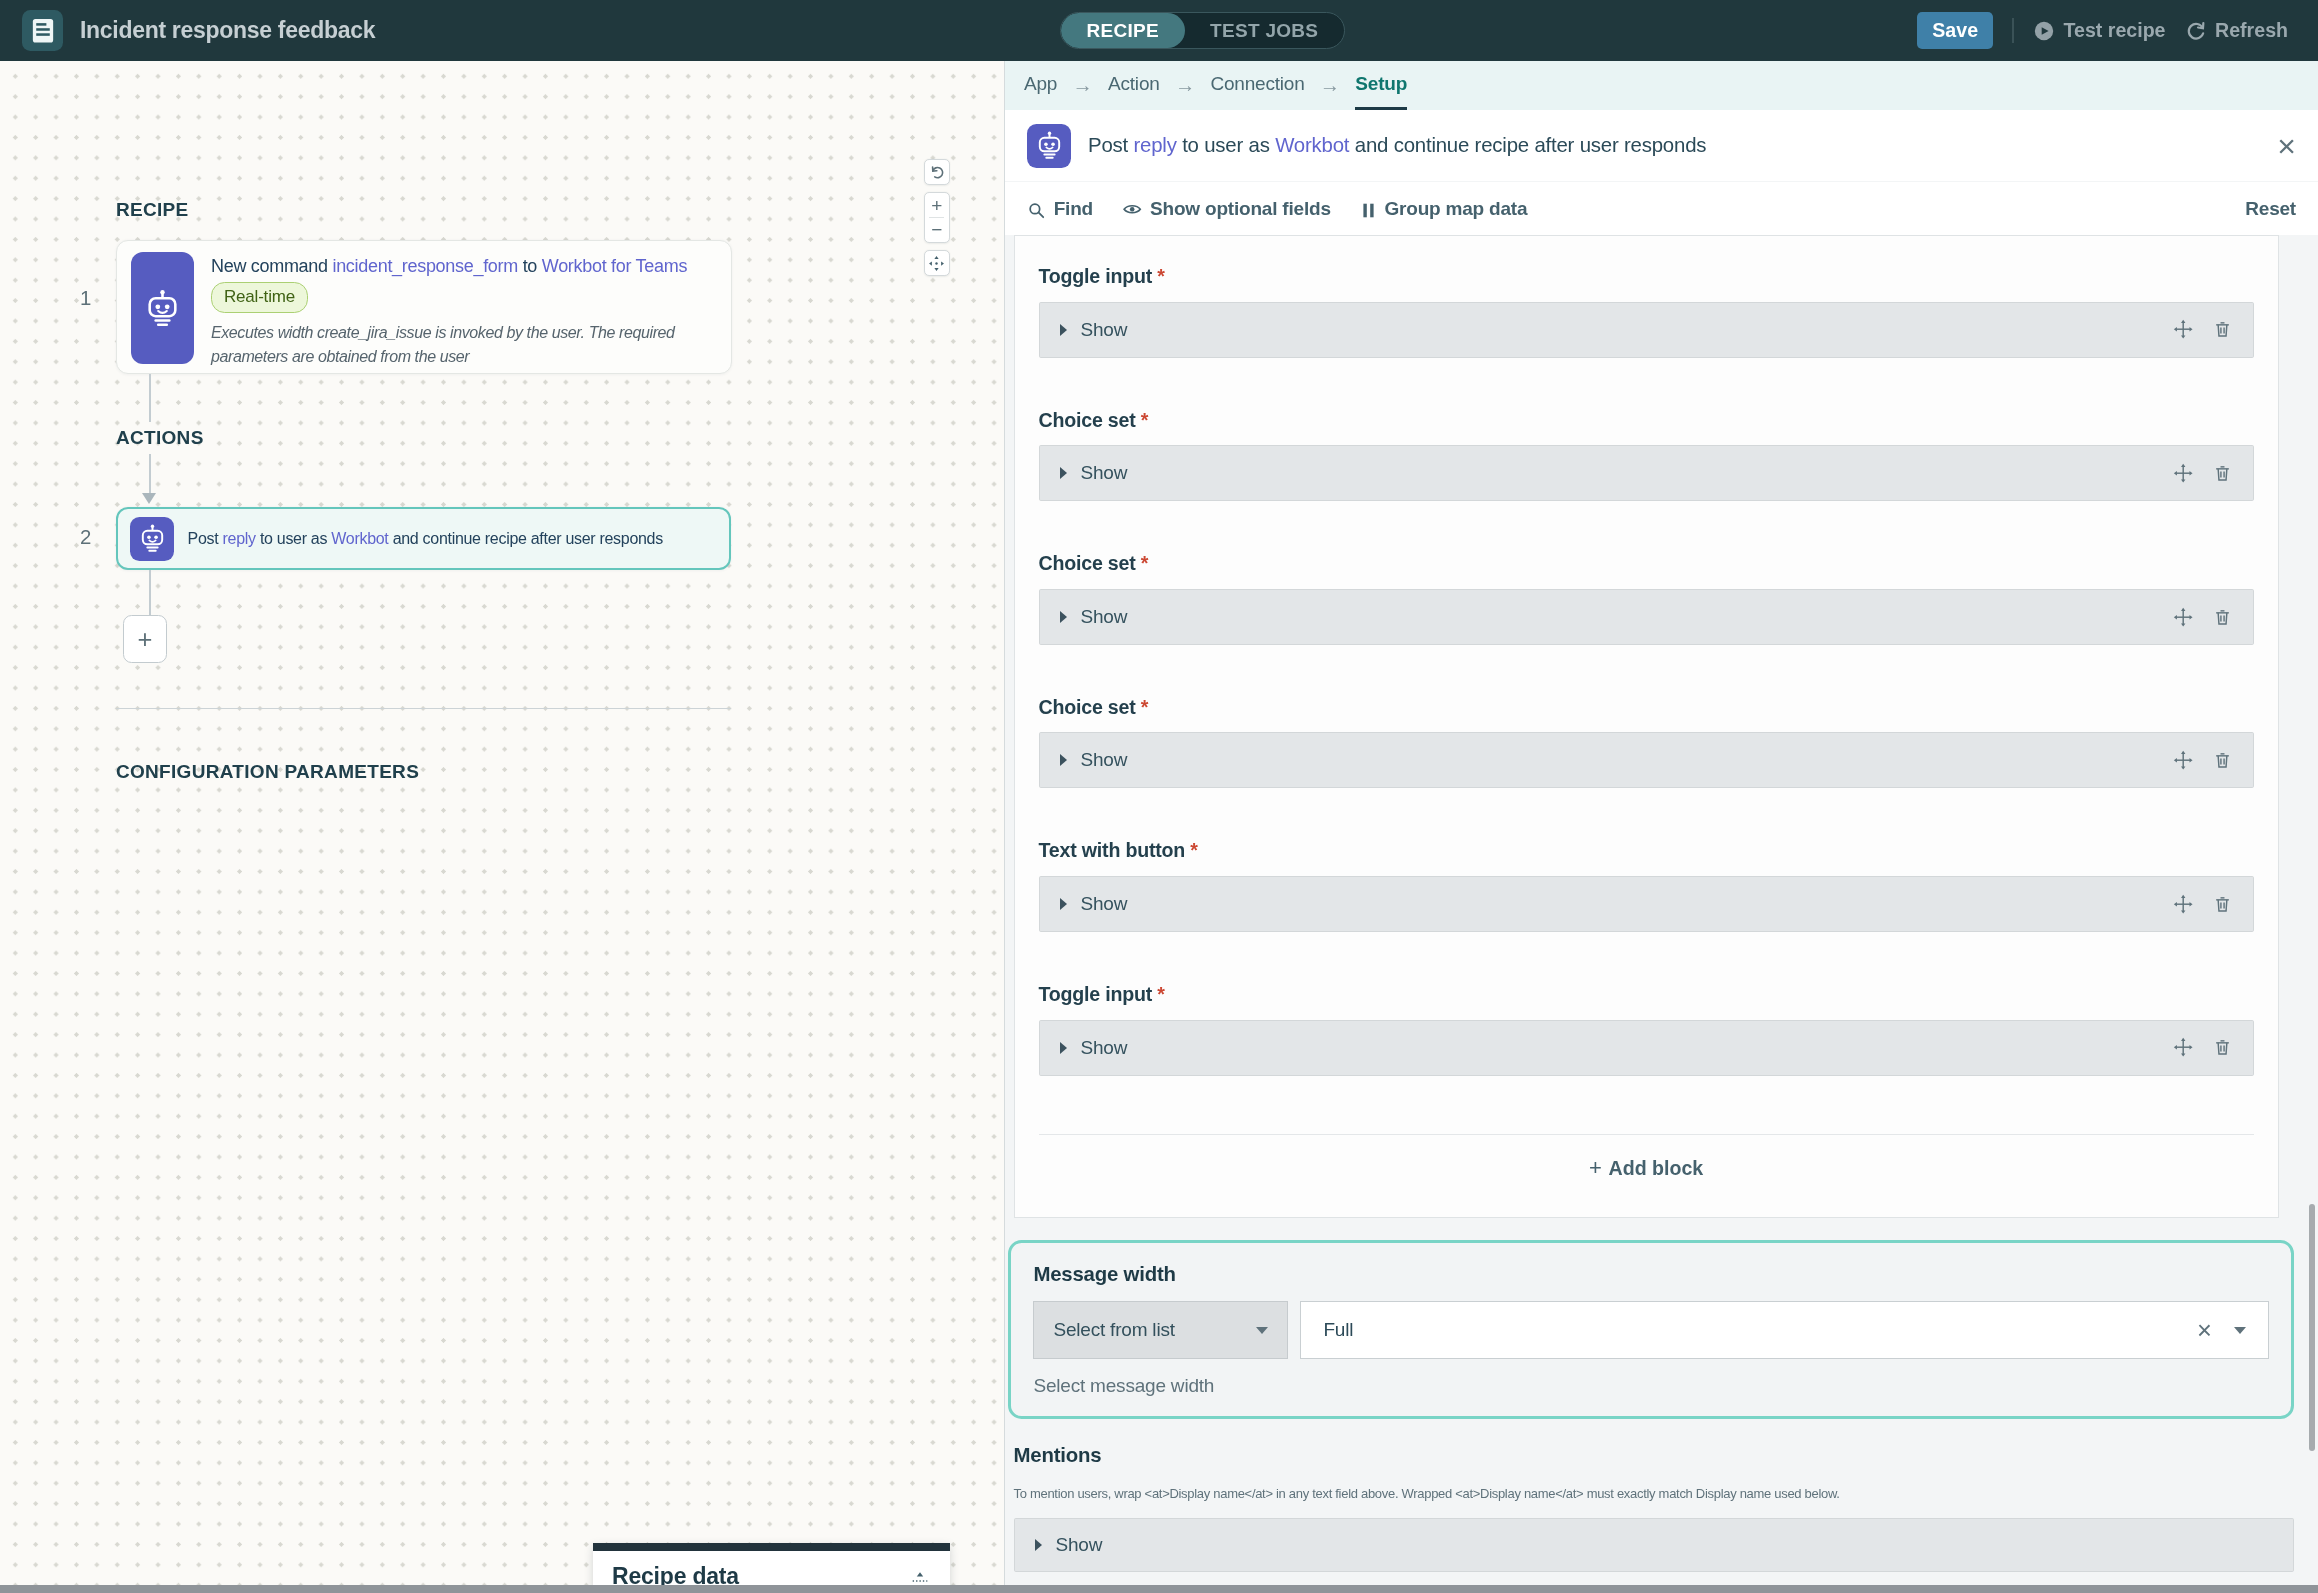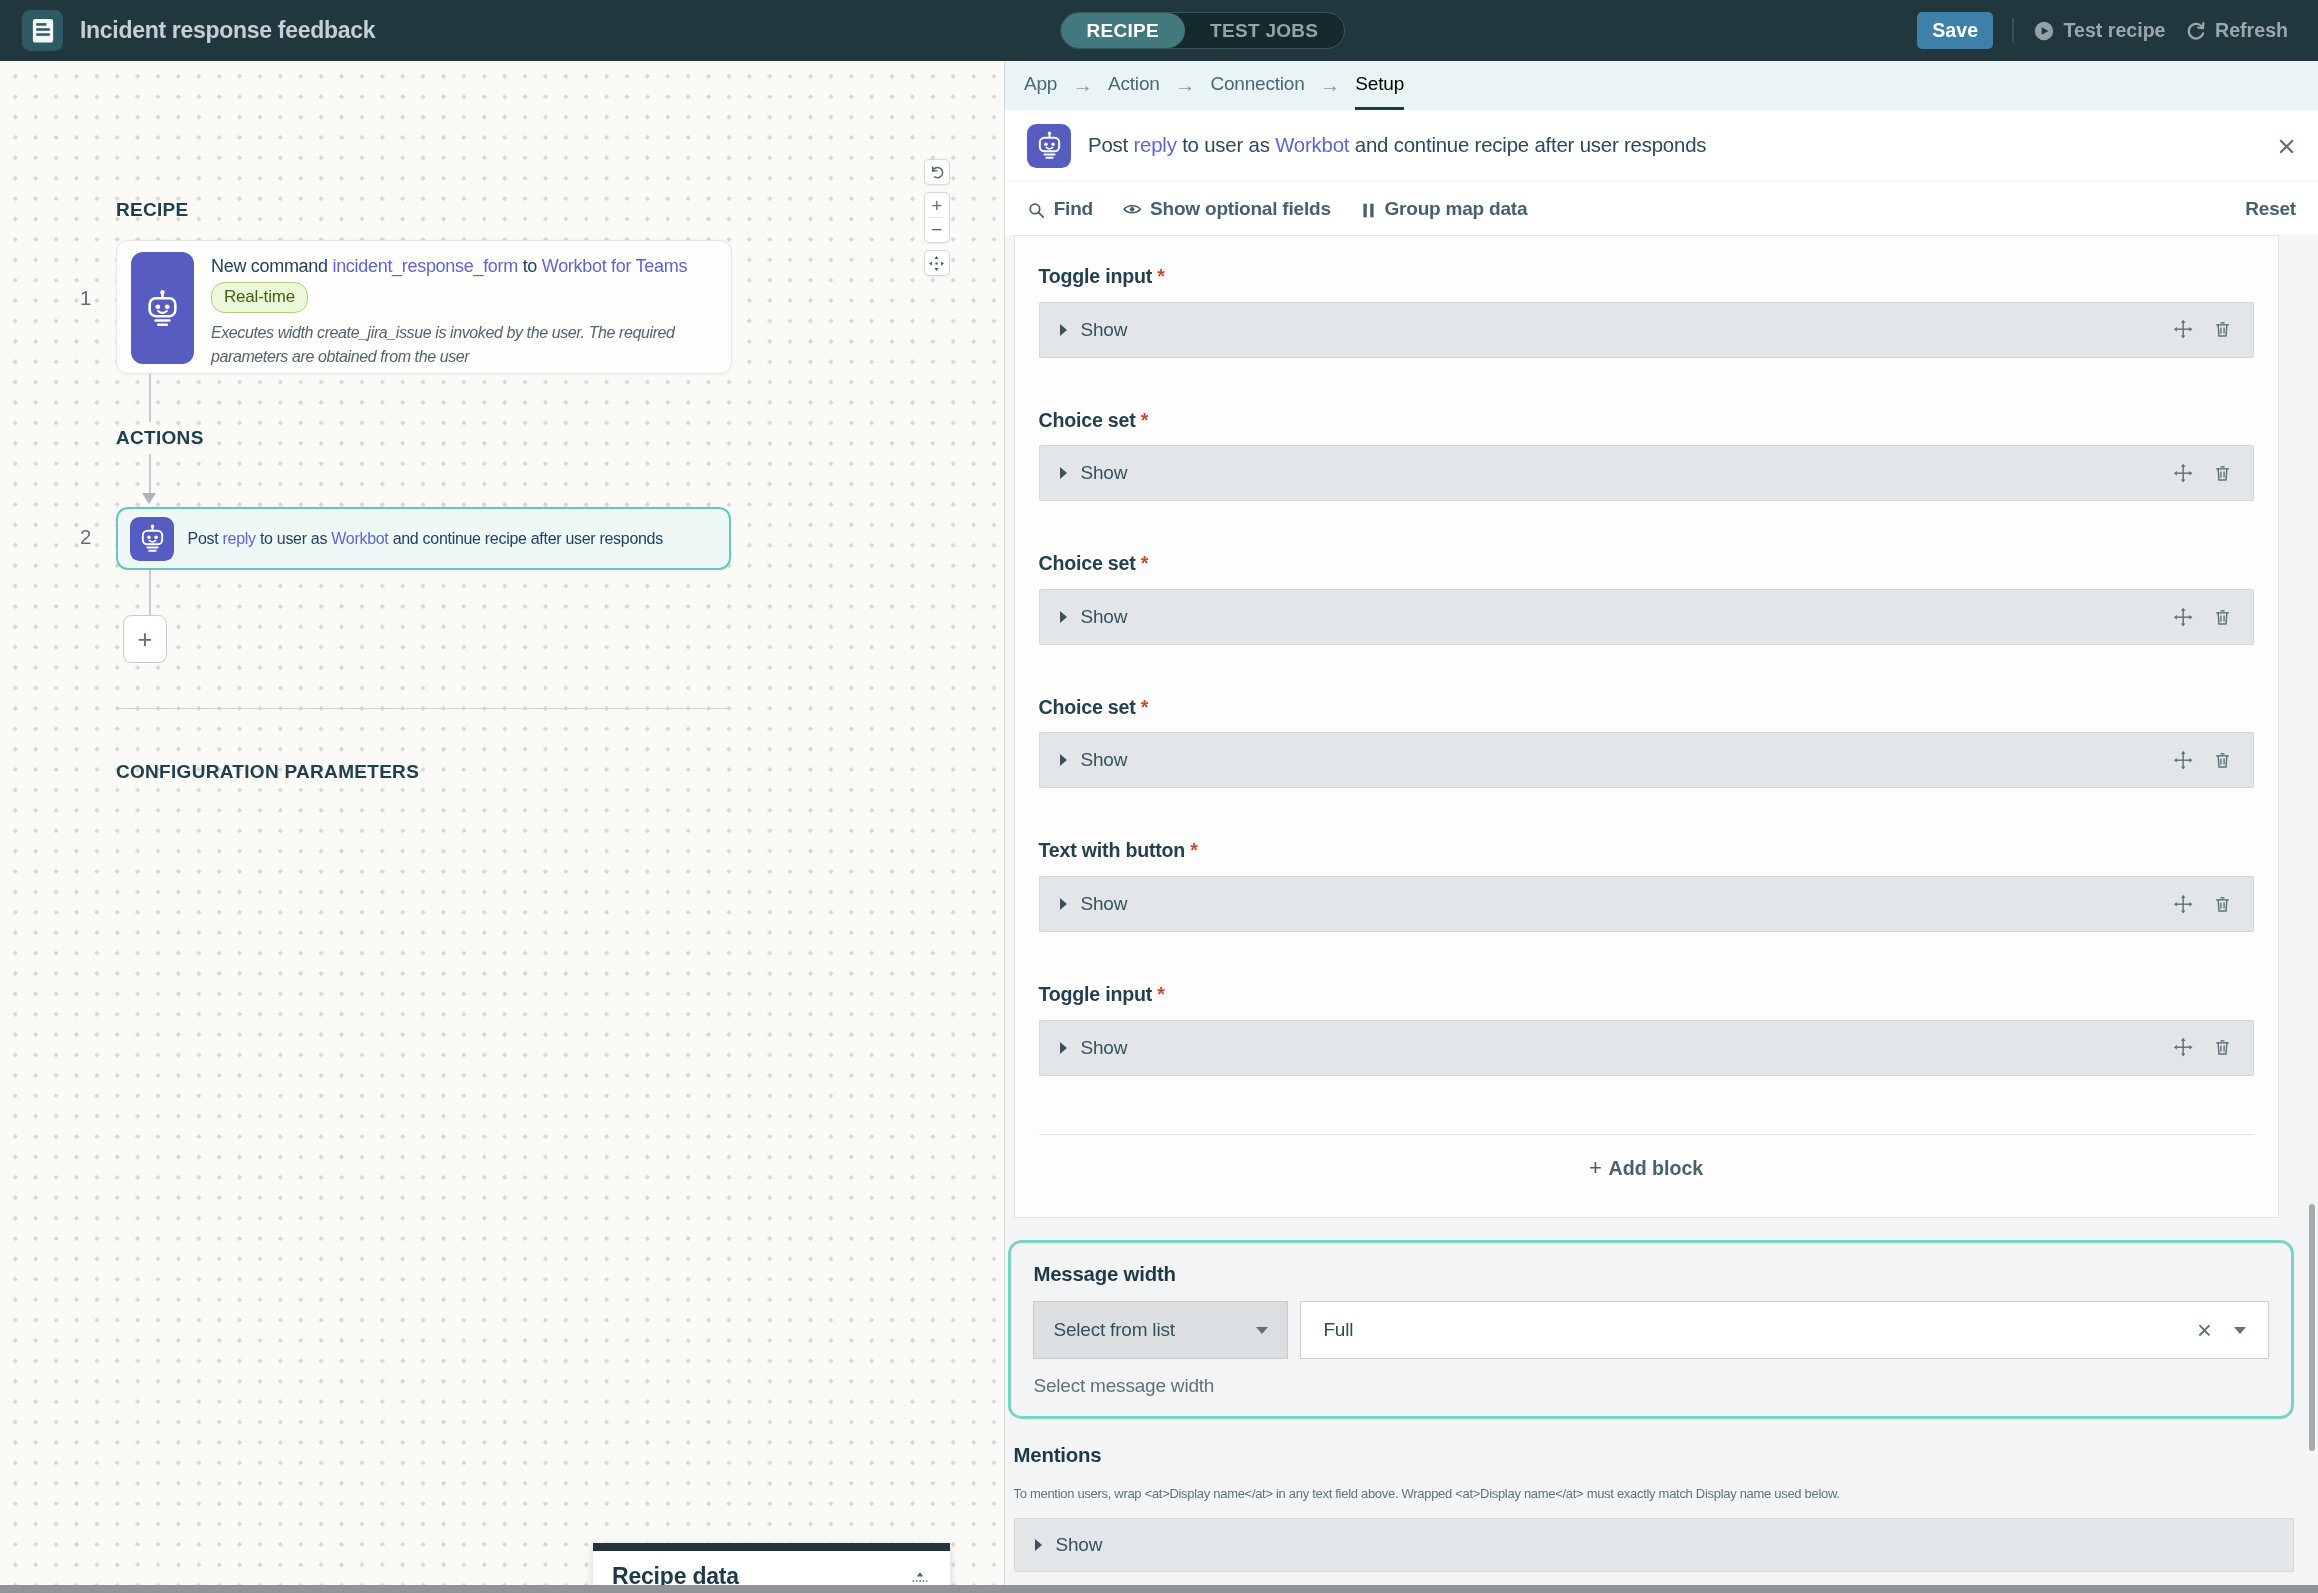--- a/index.html
+++ b/index.html
@@ -80,21 +80,21 @@
   .zc-pan   { top:189px; height:26px; }
   .zc-zoom .zbtn { font-size:19px; line-height:1; color:#5d7078; }
   .zc-zoom .zdiv { width:15.3px; height:0.9px; background:#dfe3e4; }
 
   
   .rpanel { position:absolute; left:1004px; top:61px; width:1314px; height:1532px;
     background: var(--panel-bg,#f3f5f6); border-left:0.9px solid #d5dbdd; }
   .crumbs { position:absolute; left:0; top:0; width:100%; height:49px; background: var(--crumb-bg,#e9f4f4);
     display:flex; align-items:stretch; padding:0 0 0 19px; gap:15.3px; }
   .crumb { display:flex; align-items:center; font-size:19px; color:#4a6872; border-bottom:3.4px solid transparent; cursor:pointer; }
-  .crumb.active { font-weight:normal; color:#000000; border-bottom-color:#1d3a46; }
+  .crumb.active { font-weight:bold; color:#0f766e; border-bottom-color:#1d3a46; }
   .crumb-arrow { display:flex; align-items:center; color:#87989f; font-size:20.4px; }
 
   .dheader { position:absolute; left:0; top:49px; width:100%; height:71px; background:#fff;
     display:flex; align-items:center; padding:0 22px; }
   .dheader .htitle { margin-left:17px; font-size:20.4px; color:#2b4a58; }
   .close-x { margin-left:auto; background:none; border:none; font-size:32px; line-height:1; color:#5f727b; cursor:pointer; font-family:inherit; }
 
   .dtoolbar { position:absolute; left:0; top:121px; width:100%; height:53px; background:#fff;
     display:flex; align-items:center; padding:0 22px; gap:29px; }
   .tool { display:flex; align-items:flex-end; gap:7.7px; background:none; border:none; cursor:pointer;

